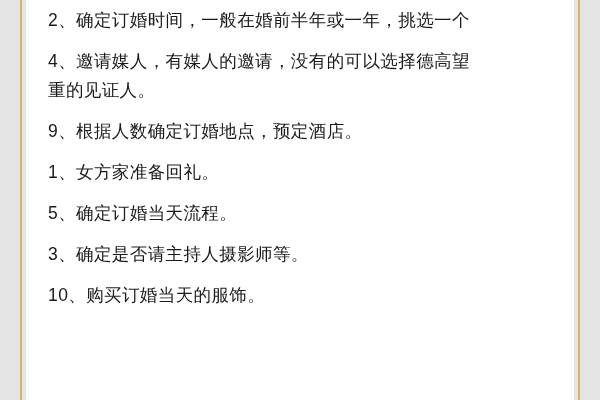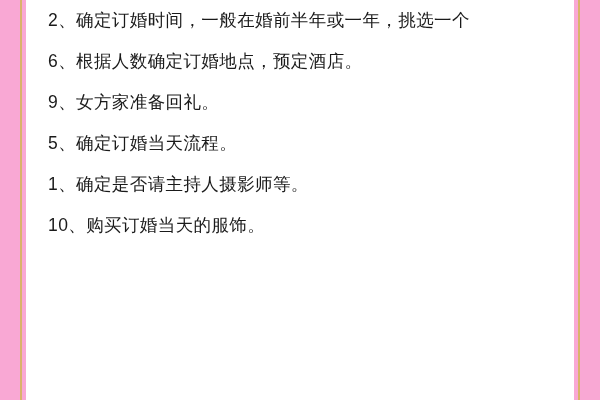--- a/index.html
+++ b/index.html
@@ -10,21 +10,21 @@
     width: 600px;
     height: 400px;
     background: #ffffff;
     font-family: "Liberation Sans", sans-serif;
     overflow: hidden;
   }
   .poster {
     position: relative;
     width: 600px;
     height: 400px;
-    background: #f9a8d4;
+    background: #e5e5e5;
     box-sizing: border-box;
     overflow: hidden;
   }
   
   .inner-panel {
     position: absolute;
     left: 26px;
     top: 0;
     right: 26px;
     bottom: 0;
@@ -71,28 +71,32 @@
 
 <div class="poster">
   <div class="gold-rule left"></div>
   <div class="gold-rule right"></div>
   <div class="inner-panel"></div>
   <div class="content" id="content">
       <div class="para">
         <div class="line">2、确定订婚时间，一般在婚前半年或一年，挑选一个</div>
       </div>
       <div class="para">
-        <div class="line">6、根据人数确定订婚地点，预定酒店。</div>
+        <div class="line">4、邀请媒人，有媒人的邀请，没有的可以选择德高望</div>
+        <div class="line">重的见证人。</div>
       </div>
       <div class="para">
-        <div class="line">9、女方家准备回礼。</div>
+        <div class="line">9、根据人数确定订婚地点，预定酒店。</div>
+      </div>
+      <div class="para">
+        <div class="line">1、女方家准备回礼。</div>
       </div>
       <div class="para">
         <div class="line">5、确定订婚当天流程。</div>
       </div>
       <div class="para">
-        <div class="line">1、确定是否请主持人摄影师等。</div>
+        <div class="line">3、确定是否请主持人摄影师等。</div>
       </div>
       <div class="para">
         <div class="line">10、购买订婚当天的服饰。</div>
       </div>
     </div>
 </div>
 
 </body></html>

